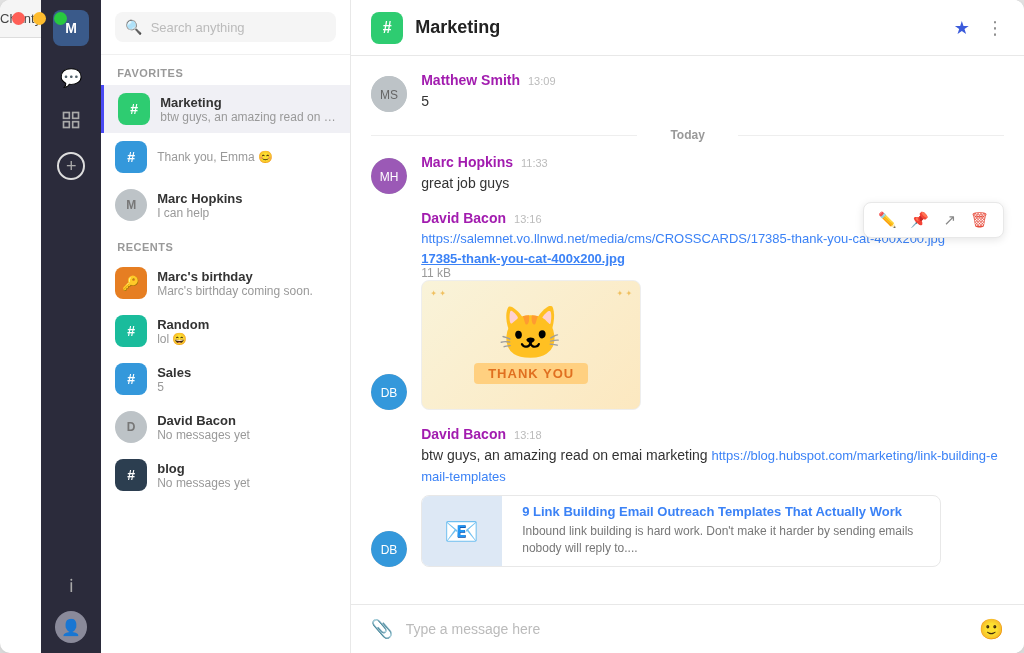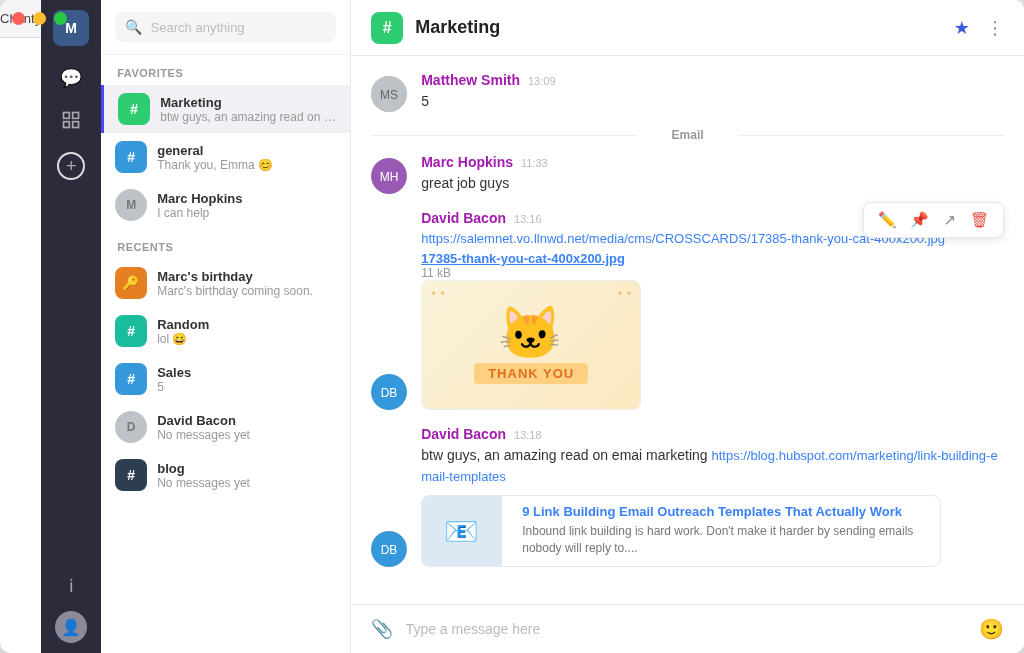--- a/index.html
+++ b/index.html
@@ -503,21 +503,20 @@
         <div class="item-icon item-icon-hash">#</div>
         <div class="item-text">
           <div class="item-name">Marketing</div>
           <div class="item-preview">btw guys, an amazing read on e...</div>
         </div>
       </div>
 
       <div class="sidebar-item">
         <div class="item-icon item-icon-hash-blue">#</div>
         <div class="item-text">
-          <div class="item-name">general</div>
           <div class="item-preview">Thank you, Emma 😊</div>
         </div>
       </div>
 
       <div class="sidebar-item">
         <div class="item-icon item-avatar" style="background:#bdc3c7; color:#777; font-size:12px; font-weight:600;">M</div>
         <div class="item-text">
           <div class="item-name">Marc Hopkins</div>
           <div class="item-preview">I can help</div>
         </div>
@@ -588,21 +587,21 @@
           </div>
           <div class="msg-content">
             <div class="msg-header">
               <span class="msg-author">Matthew Smith</span>
               <span class="msg-time">13:09</span>
             </div>
             <div class="msg-text">5</div>
           </div>
         </div>
 
-        <div class="date-divider">Email</div>
+        <div class="date-divider">Today</div>
 
         <div class="message-group">
           <div class="msg-avatar">
             <svg width="36" height="36" viewBox="0 0 36 36">
                 <circle cx="18" cy="18" r="18" fill="#9b59b6"></circle>
                 <text x="18" y="23" text-anchor="middle" font-size="12" fill="#fff" font-family="sans-serif">MH</text>
               </svg>
           </div>
           <div class="msg-content">
             <div class="msg-header">

